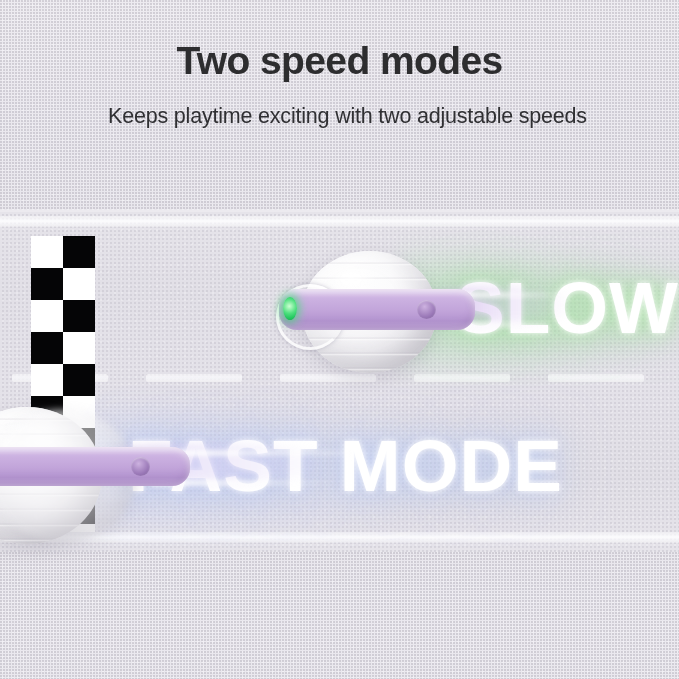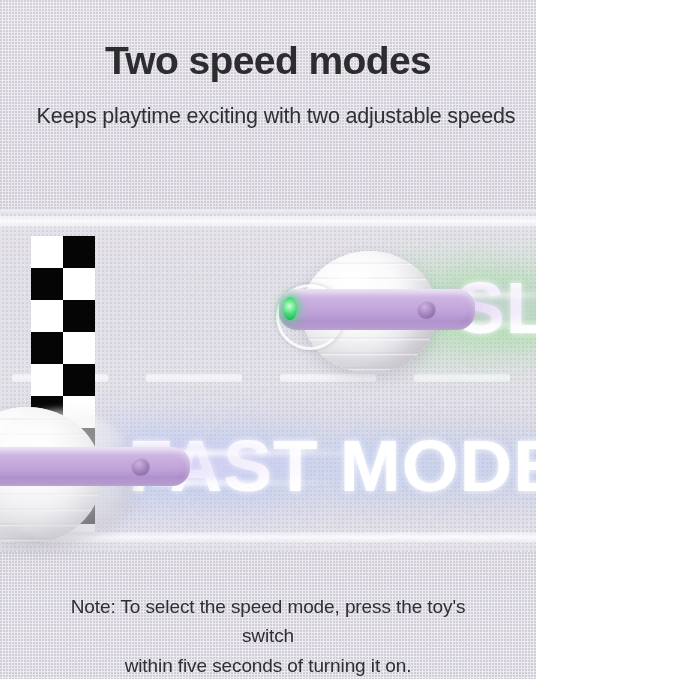--- a/index.html
+++ b/index.html
@@ -7,21 +7,21 @@
     margin: 0;
     padding: 0;
     background: #ffffff;
   }
   body {
     font-family: "Liberation Sans", sans-serif;
   }
 
   #stage {
     position: relative;
-    width: 536px;
+    width: 679px;
     height: 679px;
     overflow: hidden;
     background: #eceaef;
   }
 
   
   .noise {
     position: absolute;
     inset: 0;
     pointer-events: none;
@@ -350,19 +350,15 @@
     <div class="ball" style="left:-48px; top:407px; width:150px; height:137px;"></div>
     <div class="ball" style="left:-10px; top:409px; width:146px; height:133px; opacity:.55; filter:blur(3px);"></div>
     <div class="band" style="left:-60px; top:447px; width:250px; height:39px;"></div>
     <div class="band-dot" style="left:131px; top:457px; width:19px; height:19px;"></div>
     <div class="streak" style="left:160px; top:450px; width:230px;"></div>
     <div class="streak" style="left:150px; top:480px; width:190px;"></div>
   </div>
 
   <div class="footer">
     <div class="noise"></div>
-    <div class="note">
-      <div>Note: To select the speed mode, press the toy's switch</div>
-      <div>within five seconds of turning it on.</div>
-    </div>
   </div>
 
 </div>
 
 </body></html>

